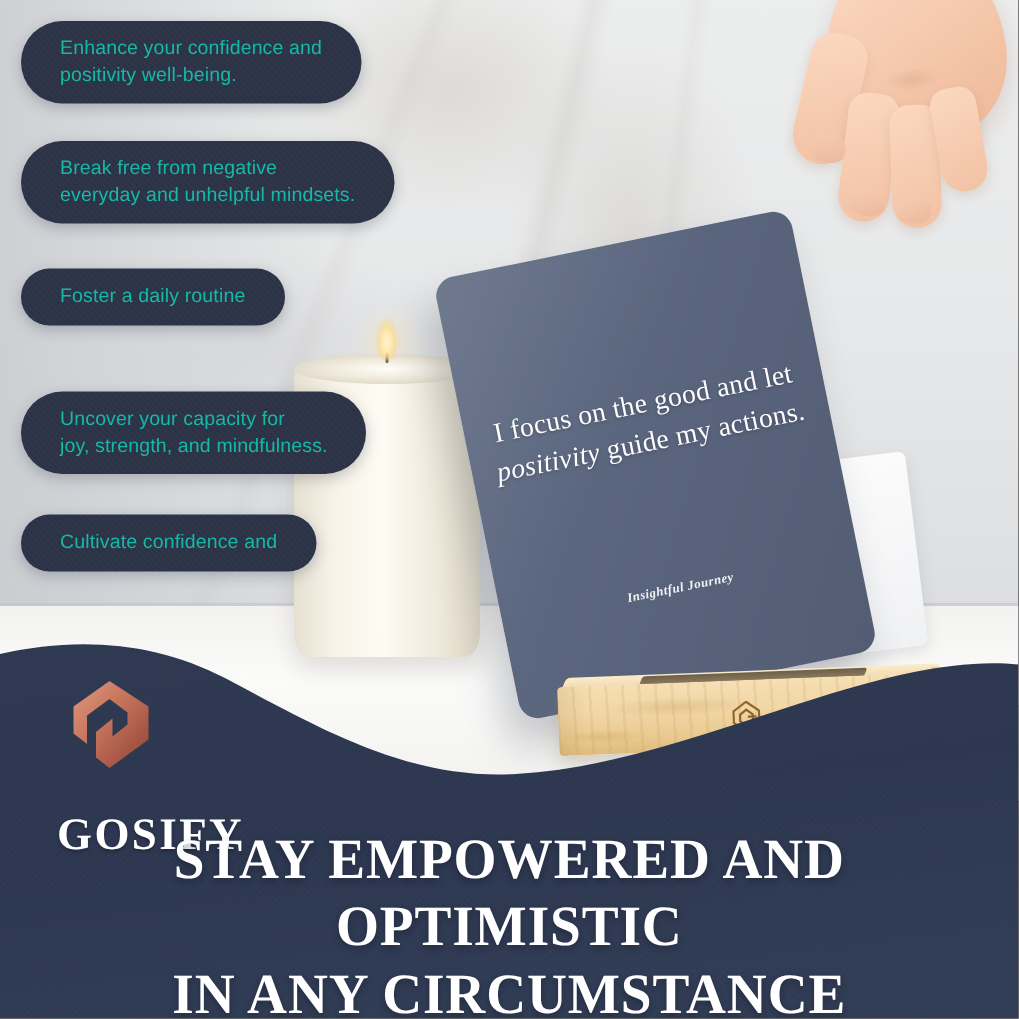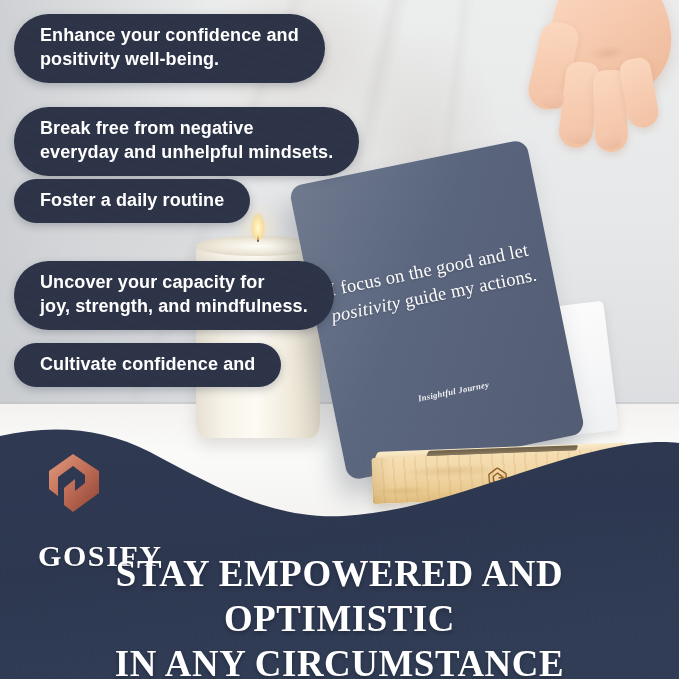--- a/index.html
+++ b/index.html
@@ -194,28 +194,27 @@
       repeating-linear-gradient(131deg, rgba(0,0,0,.12) 0 1px, rgba(0,0,0,0) 1px 4px);
     -webkit-mask-image:linear-gradient(180deg,rgba(0,0,0,0) 0px,rgba(0,0,0,1) 118px);
             mask-image:linear-gradient(180deg,rgba(0,0,0,0) 0px,rgba(0,0,0,1) 118px);
   }
 
   
   .pills{position:absolute;left:0;top:0;}
   .pill{
     position:absolute;
     background:#2c3346;
-    color:#ffffff;
+    color:#14b8a6;
     border-radius:60px;
     padding:9px 26px 11px 26px;
-    font-size:18px;
+    font-size:13px;
     line-height:1.36;
     letter-spacing:.1px;
     box-shadow:0 3px 9px rgba(40,48,66,.26);
-    font-weight:bold;
   }
   .pill span{display:block;white-space:nowrap;}
   .pill-texture{
     position:absolute;inset:0;border-radius:60px;opacity:.18;
     background-image:repeating-linear-gradient(47deg, rgba(255,255,255,.12) 0 1px, rgba(0,0,0,0) 1px 3px);
     pointer-events:none;
   }
 
   
   .brand{position:absolute;left:38px;top:452px;}
@@ -317,21 +316,21 @@
   </div>
 
   <div class="pills">
 
     <div class="pill" style="left:14px;top:14px;">
       <div class="pill-texture"></div>
       <span>Enhance your confidence and</span>
       <span>positivity well-being.</span>
     </div>
 
-    <div class="pill" style="left:14px;top:94px;margin-top:13px;">
+    <div class="pill" style="left:14px;top:94px;">
       <div class="pill-texture"></div>
       <span>Break free from negative</span>
       <span>everyday and unhelpful mindsets.</span>
     </div>
 
     <div class="pill" style="left:14px;top:179px;">
       <div class="pill-texture"></div>
       <span>Foster a daily routine</span>
     </div>
 

